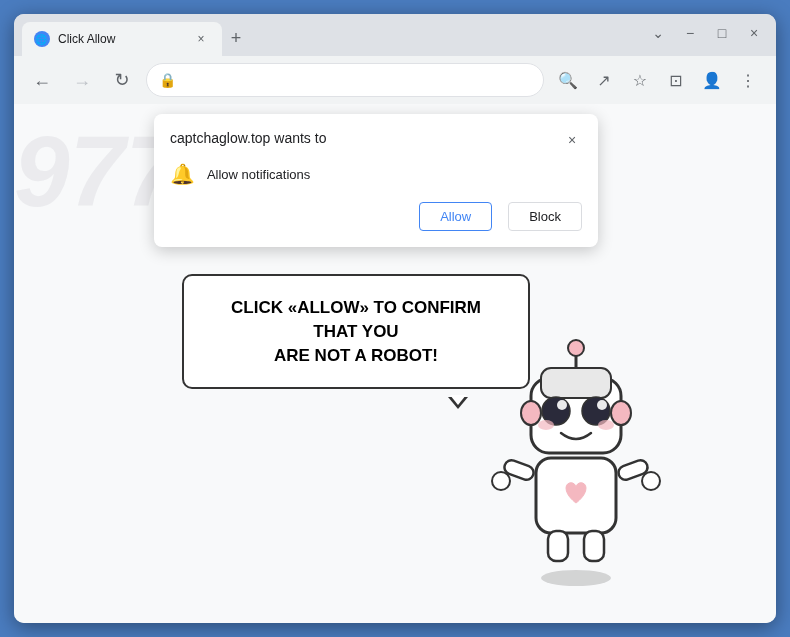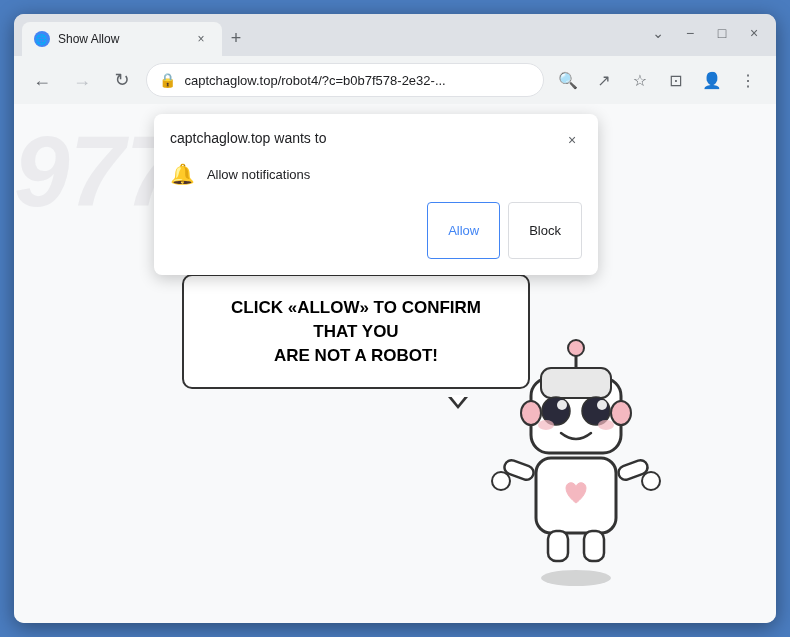--- a/index.html
+++ b/index.html
@@ -286,36 +286,36 @@
     }
 
     .popup-notification-text {
       font-size: 13px;
       color: #202124;
     }
 
     .popup-buttons {
       display: flex;
       justify-content: flex-end;
-      gap: 8px;
+      gap: 16px;
     }
 
     .btn-allow {
       padding: 6px 20px;
       border: 1px solid #4285f4;
       border-radius: 4px;
       background: white;
       color: #4285f4;
       font-size: 13px;
       cursor: pointer;
       font-weight: 500;
     }
 
     .btn-block {
-      padding: 20px 20px;
+      padding: 6px 20px;
       border: 1px solid #dadce0;
       border-radius: 4px;
       background: white;
       color: #202124;
       font-size: 13px;
       cursor: pointer;
       font-weight: 500;
     }
 
     
@@ -381,40 +381,39 @@
   </style>
 </head>
 <body>
 
 <div class="browser-window">
 
   <div class="title-bar">
     <div class="tab-strip">
       <div class="tab-active">
         <div class="tab-favicon">🌐</div>
-        <span class="tab-title">Show Allow</span>
+        <span class="tab-title">Click Allow</span>
         <button class="tab-close">×</button>
       </div>
       <div class="tab-new">+</div>
     </div>
     <div class="window-right-controls">
       <div class="win-btn">⌄</div>
       <div class="win-btn">−</div>
       <div class="win-btn">□</div>
       <div class="win-btn close-btn">×</div>
     </div>
   </div>
 
   <div class="nav-bar">
     <button class="nav-btn">←</button>
     <button class="nav-btn disabled">→</button>
     <button class="nav-btn">↻</button>
     <div class="address-bar">
       <span class="lock-icon">🔒</span>
-      <span class="address-text">captchaglow.top/robot4/?c=b0b7f578-2e32-...</span>
     </div>
     <div class="nav-right-icons">
       <button class="nav-icon-btn">🔍</button>
       <button class="nav-icon-btn">↗</button>
       <button class="nav-icon-btn">☆</button>
       <button class="nav-icon-btn">⊡</button>
       <button class="nav-icon-btn">👤</button>
       <button class="nav-icon-btn">⋮</button>
     </div>
   </div>

